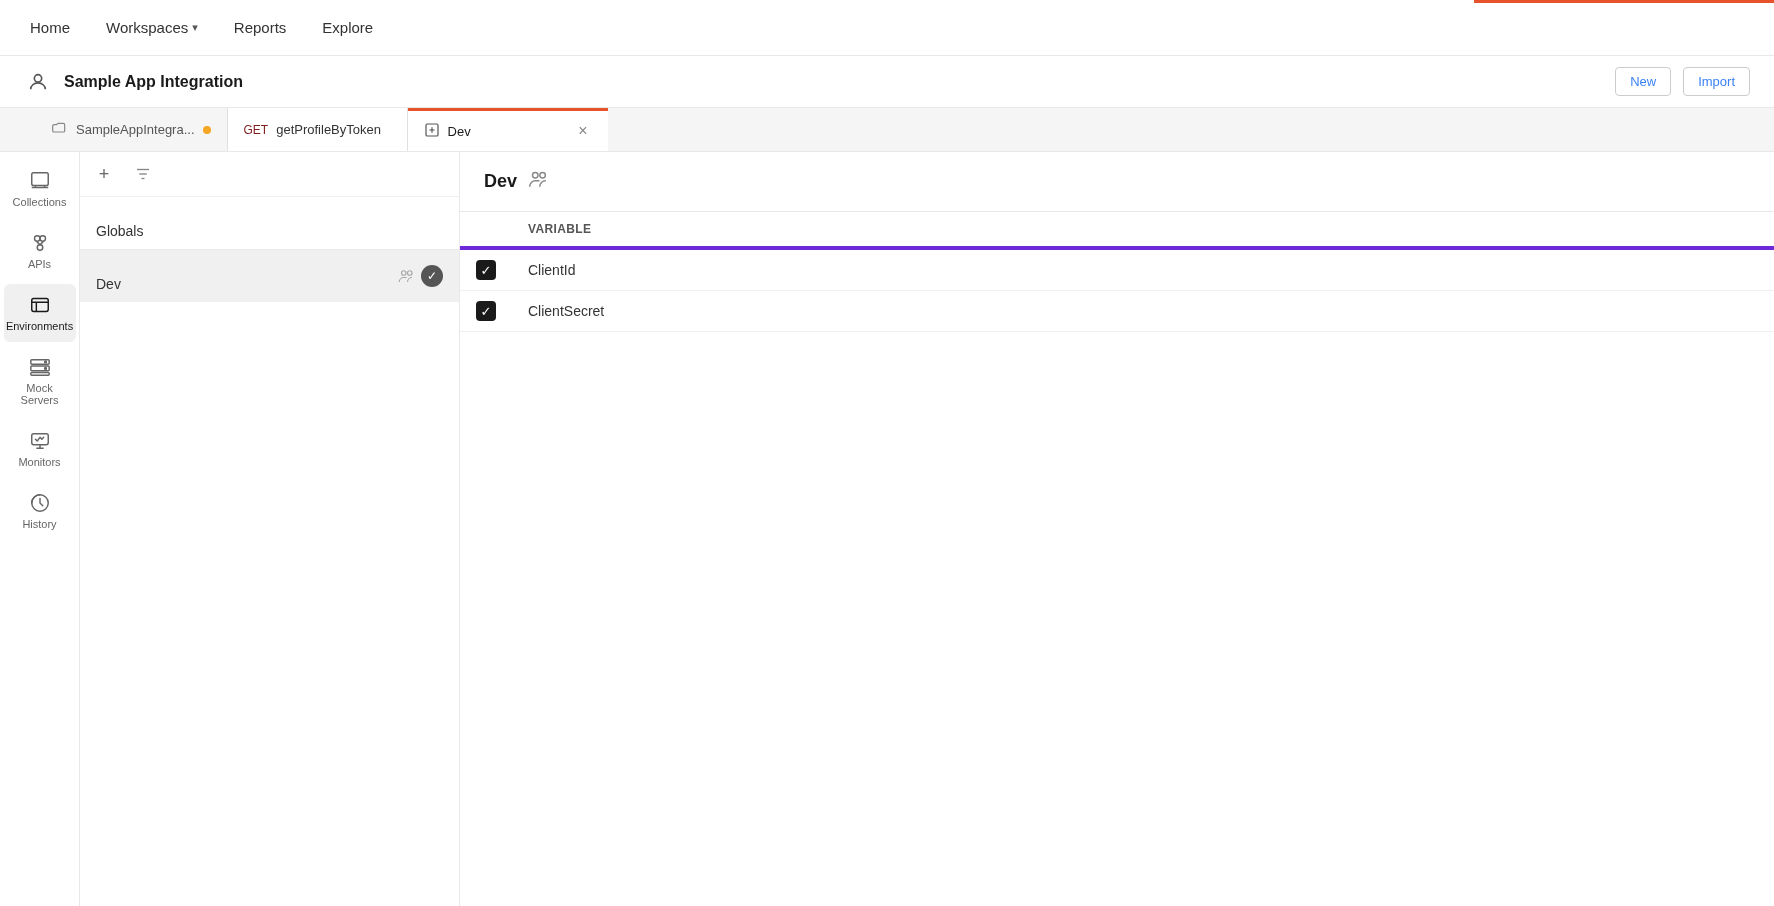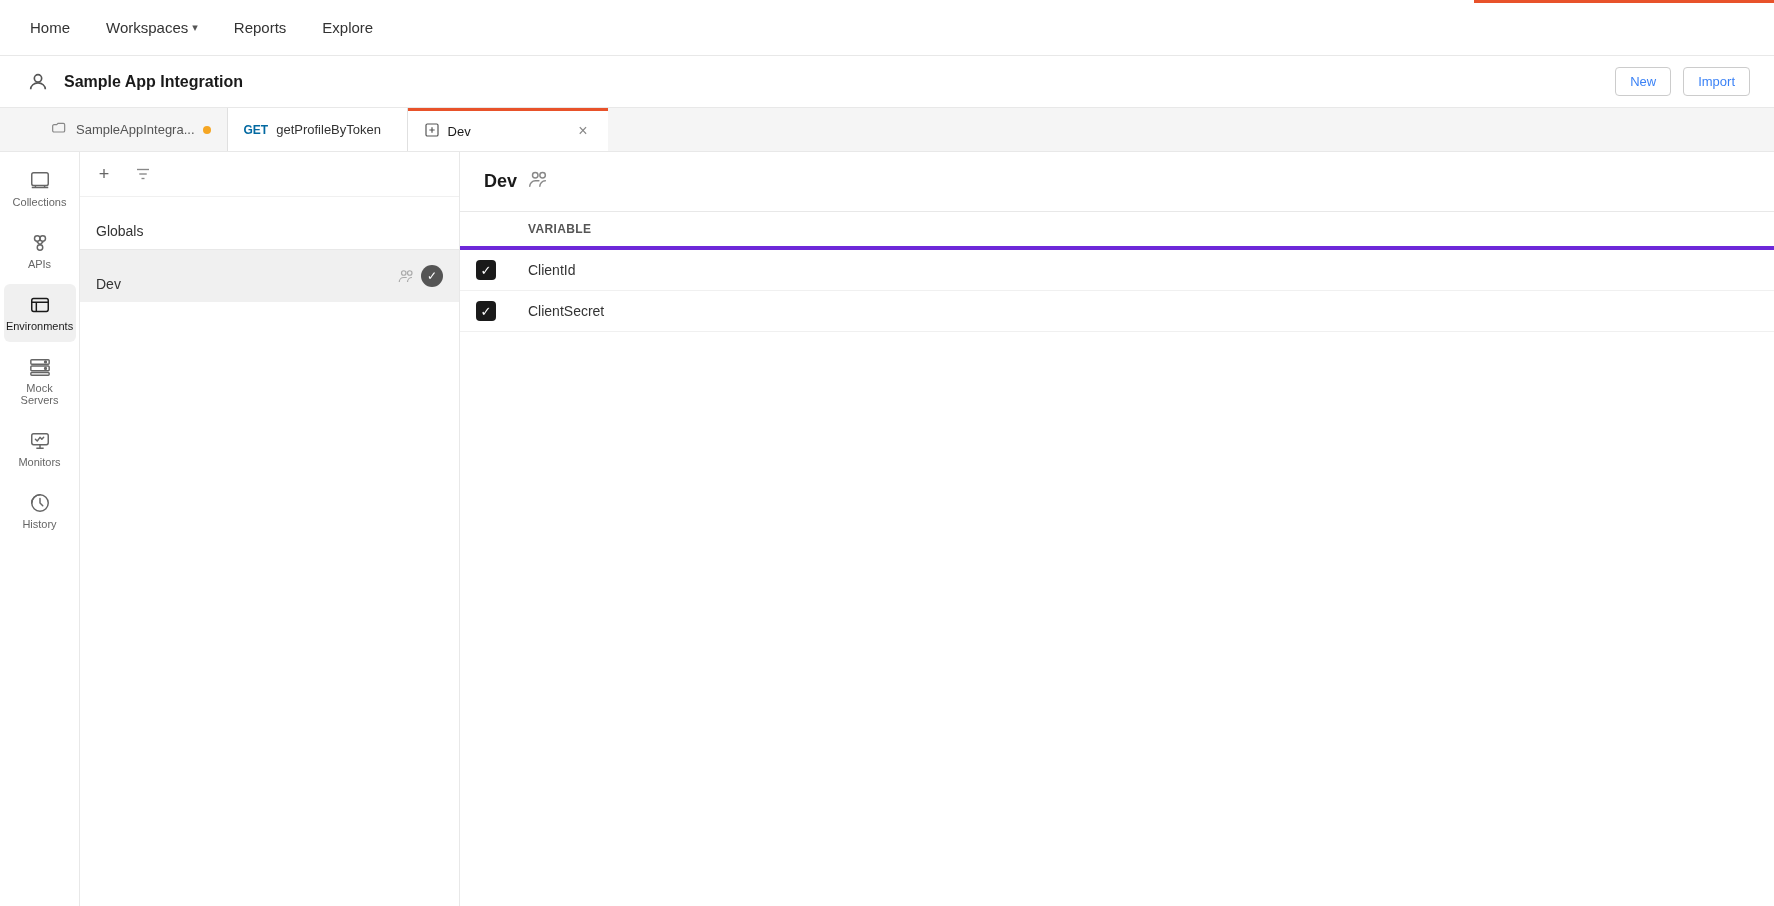--- a/index.html
+++ b/index.html
@@ -102,23 +102,23 @@
       color: #333;
     }
     .tab-dot {
       width: 8px;
       height: 8px;
       border-radius: 50%;
       background: #f5a623;
       flex-shrink: 0;
     }
     .tab-get-badge {
-      color: #0369a1;
+      color: #7f1d1d;
       font-size: 12px;
-      font-weight: 700;
+      font-weight: 400;
     }
     .tab-close {
       margin-left: auto;
       font-size: 16px;
       color: #888;
       cursor: pointer;
       padding: 2px 4px;
       border-radius: 3px;
     }
     .tab-folder-icon { font-size: 14px; color: #888; }

